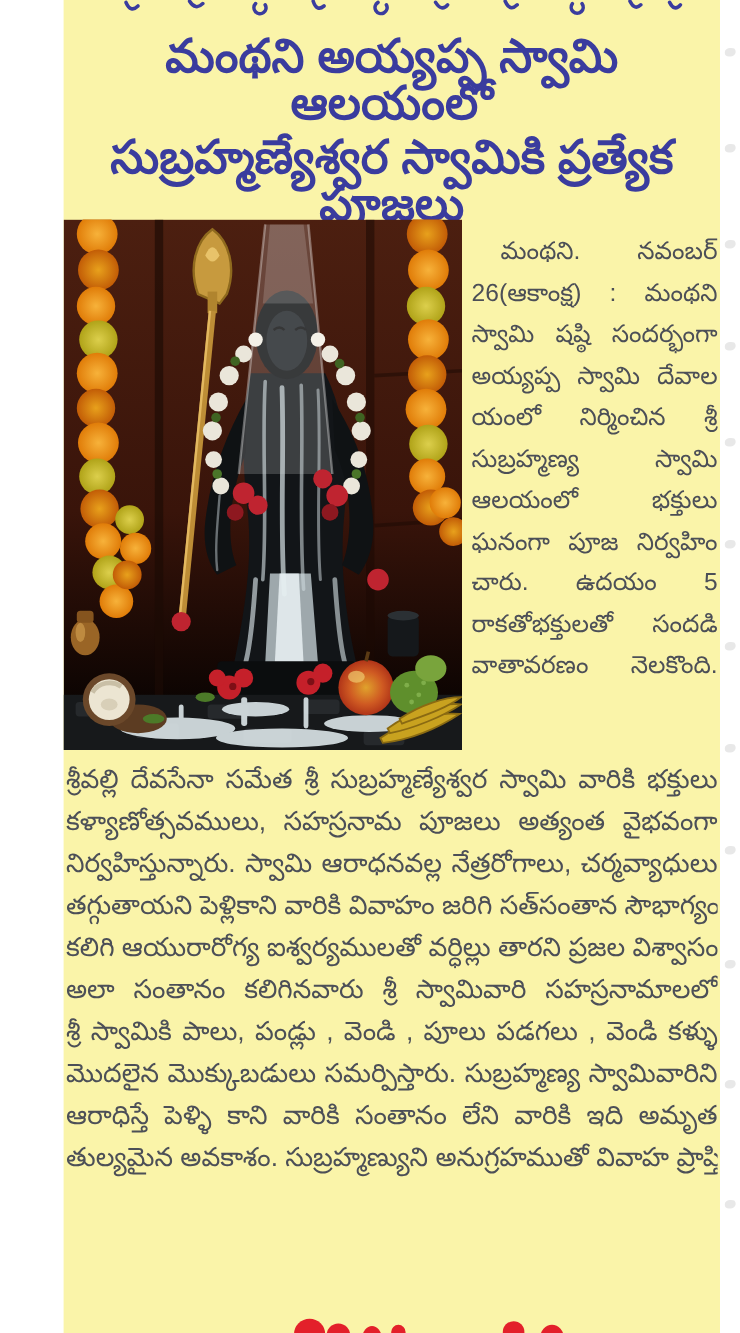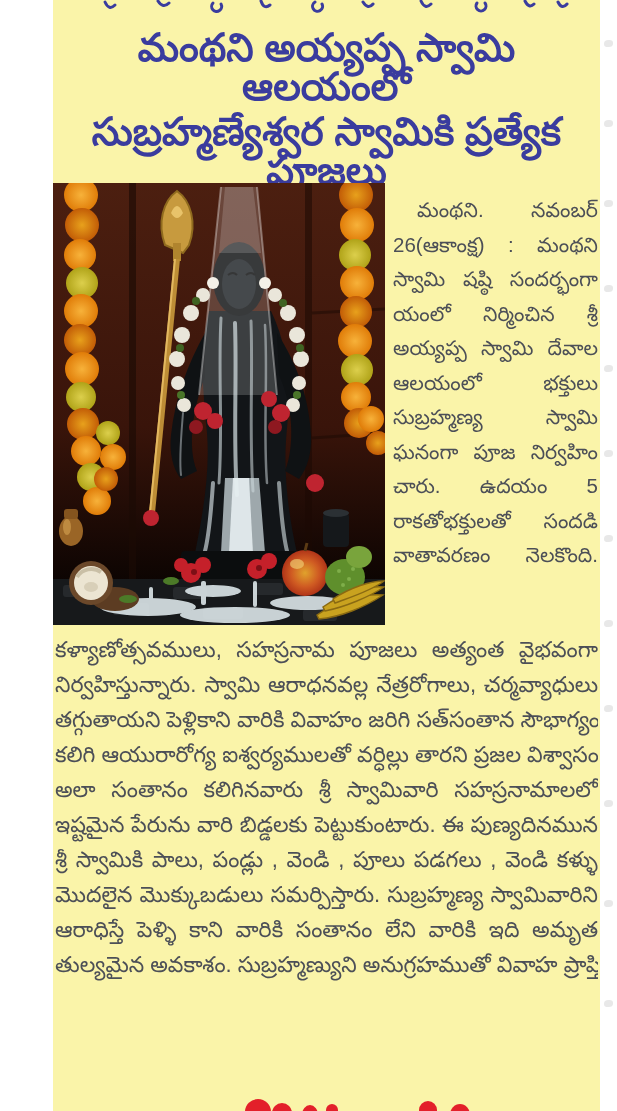--- a/index.html
+++ b/index.html
@@ -266,37 +266,37 @@
           <path d="M270,424 C290,410 314,402 331,404 C316,414 292,424 272,428 Z"></path>
           <path d="M280,416 C298,404 318,398 331,398 C318,408 298,414 282,420 Z"></path>
         </g>
       </svg>
     </div>
 
     <div class="rcol">
       <div class="ln indent">మంథని. నవంబర్</div>
       <div class="ln">26(ఆకాంక్ష) : మంథని</div>
       <div class="ln">స్వామి షష్ఠి సందర్భంగా</div>
+      <div class="ln">అయ్యప్ప స్వామి దేవాల</div>
       <div class="ln">యంలో నిర్మించిన శ్రీ</div>
-      <div class="ln">అయ్యప్ప స్వామి దేవాల</div>
+      <div class="ln">సుబ్రహ్మణ్య స్వామి</div>
       <div class="ln">ఆలయంలో భక్తులు</div>
-      <div class="ln">సుబ్రహ్మణ్య స్వామి</div>
       <div class="ln">ఘనంగా పూజ నిర్వహిం</div>
       <div class="ln">చారు. ఉదయం 5</div>
       <div class="ln">రాకతోభక్తులతో సందడి</div>
       <div class="ln">వాతావరణం నెలకొంది.</div>
     </div>
 
     <div class="body-text">
+      <div class="ln">శ్రీవల్లి దేవసేనా సమేత శ్రీ సుబ్రహ్మణ్యేశ్వర స్వామి వారికి భక్తులు</div>
       <div class="ln">కళ్యాణోత్సవములు, సహస్రనామ పూజలు అత్యంత వైభవంగా</div>
       <div class="ln">నిర్వహిస్తున్నారు. స్వామి ఆరాధనవల్ల నేత్రరోగాలు, చర్మవ్యాధులు</div>
       <div class="ln">తగ్గుతాయని పెళ్లికాని వారికి వివాహం జరిగి సత్‌సంతాన సౌభాగ్యం</div>
       <div class="ln">కలిగి ఆయురారోగ్య ఐశ్వర్యములతో వర్ధిల్లు తారని ప్రజల విశ్వాసం.</div>
       <div class="ln">అలా సంతానం కలిగినవారు శ్రీ స్వామివారి సహస్రనామాలలో</div>
-      <div class="ln">ఇష్టమైన పేరును వారి బిడ్డలకు పెట్టుకుంటారు. ఈ పుణ్యదినమున</div>
       <div class="ln">శ్రీ స్వామికి పాలు, పండ్లు , వెండి , పూలు పడగలు , వెండి కళ్ళు</div>
       <div class="ln">మొదలైన మొక్కుబడులు సమర్పిస్తారు. సుబ్రహ్మణ్య స్వామివారిని</div>
       <div class="ln">ఆరాధిస్తే పెళ్ళి కాని వారికి సంతానం లేని వారికి ఇది అమృత</div>
       <div class="ln">తుల్యమైన అవకాశం. సుబ్రహ్మణ్యుని అనుగ్రహముతో వివాహ ప్రాప్తి</div>
     </div>
   </div>
 
   <div class="red-frag">
     <svg width="400" height="14" viewBox="0 0 400 14">
       <g fill="#e3202a">

